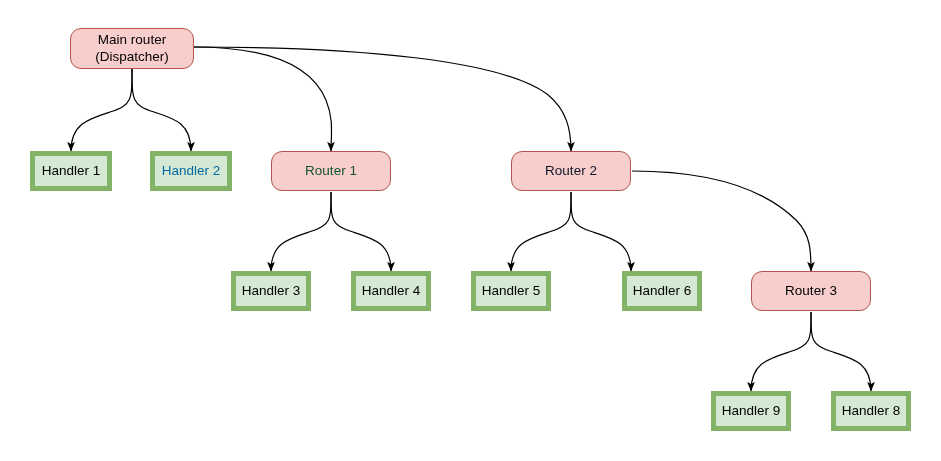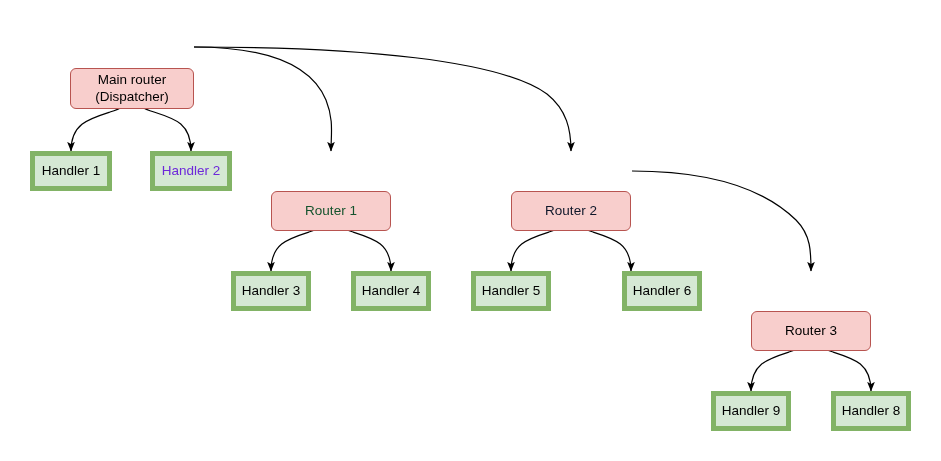--- a/index.html
+++ b/index.html
@@ -4,21 +4,21 @@
 <style>
   html,body{margin:0;padding:0;background:#ffffff;}
   body{width:941px;height:461px;overflow:hidden;
        font-family:"Liberation Sans", sans-serif;}
   #canvas{position:relative;width:941px;height:461px;background:#ffffff;}
   #edges{position:absolute;left:0;top:0;width:941px;height:461px;}
   .node{position:absolute;box-sizing:border-box;display:flex;
         align-items:center;justify-content:center;text-align:center;
         font-size:13.5px;color:#000000;line-height:1.25;}
   .node.green{background:#d5e8d4;border:5px solid #0369a1;border-radius:0;}
-  .node.pink{background:#f8cecc;border:1px solid #b85450;border-radius:6px;margin-top:40px;}
+  .node.pink{background:#f8cecc;border:1px solid #b85450;border-radius:11px;}
   .node-label{white-space:pre-line;pointer-events:none;}
 </style>
 </head>
 <body>
 
 <div id="canvas">
 
   <svg id="edges" viewBox="0 0 941 461" xmlns="http://www.w3.org/2000/svg">
     <defs>
       <marker id="arrowhead" markerWidth="10" markerHeight="10" refX="7.6" refY="3.2" orient="auto" markerUnits="strokeWidth">
@@ -41,21 +41,21 @@
   </svg>
 
   <div id="node-layer">
       <div class="node pink" style="left: 70px; top: 28px; width: 124px; height: 41px; background: rgb(248, 206, 204); border-color: rgb(184, 84, 80); color: rgb(0, 0, 0);">
         <span class="node-label">Main router
 (Dispatcher)</span>
       </div>
       <div class="node green" style="left: 30px; top: 151px; width: 82px; height: 40px; background: rgb(213, 232, 212); border-color: rgb(130, 179, 102); color: rgb(0, 0, 0);">
         <span class="node-label">Handler 1</span>
       </div>
-      <div class="node green" style="left: 150px; top: 151px; width: 82px; height: 40px; background: rgb(213, 232, 212); border-color: rgb(130, 179, 102); color: #6d28d9;">
+      <div class="node green" style="left: 150px; top: 151px; width: 82px; height: 40px; background: rgb(213, 232, 212); border-color: rgb(130, 179, 102); color: #0369a1;">
         <span class="node-label">Handler 2</span>
       </div>
       <div class="node pink" style="left: 271px; top: 151px; width: 120px; height: 40px; background: rgb(248, 206, 204); border-color: rgb(184, 84, 80); color: #14532d;">
         <span class="node-label">Router 1</span>
       </div>
       <div class="node pink" style="left: 511px; top: 151px; width: 120px; height: 40px; background: rgb(248, 206, 204); border-color: rgb(184, 84, 80); color: #0f172a;">
         <span class="node-label">Router 2</span>
       </div>
       <div class="node green" style="left: 231px; top: 271px; width: 80px; height: 40px; background: rgb(213, 232, 212); border-color: rgb(130, 179, 102); color: rgb(0, 0, 0);">
         <span class="node-label">Handler 3</span>

